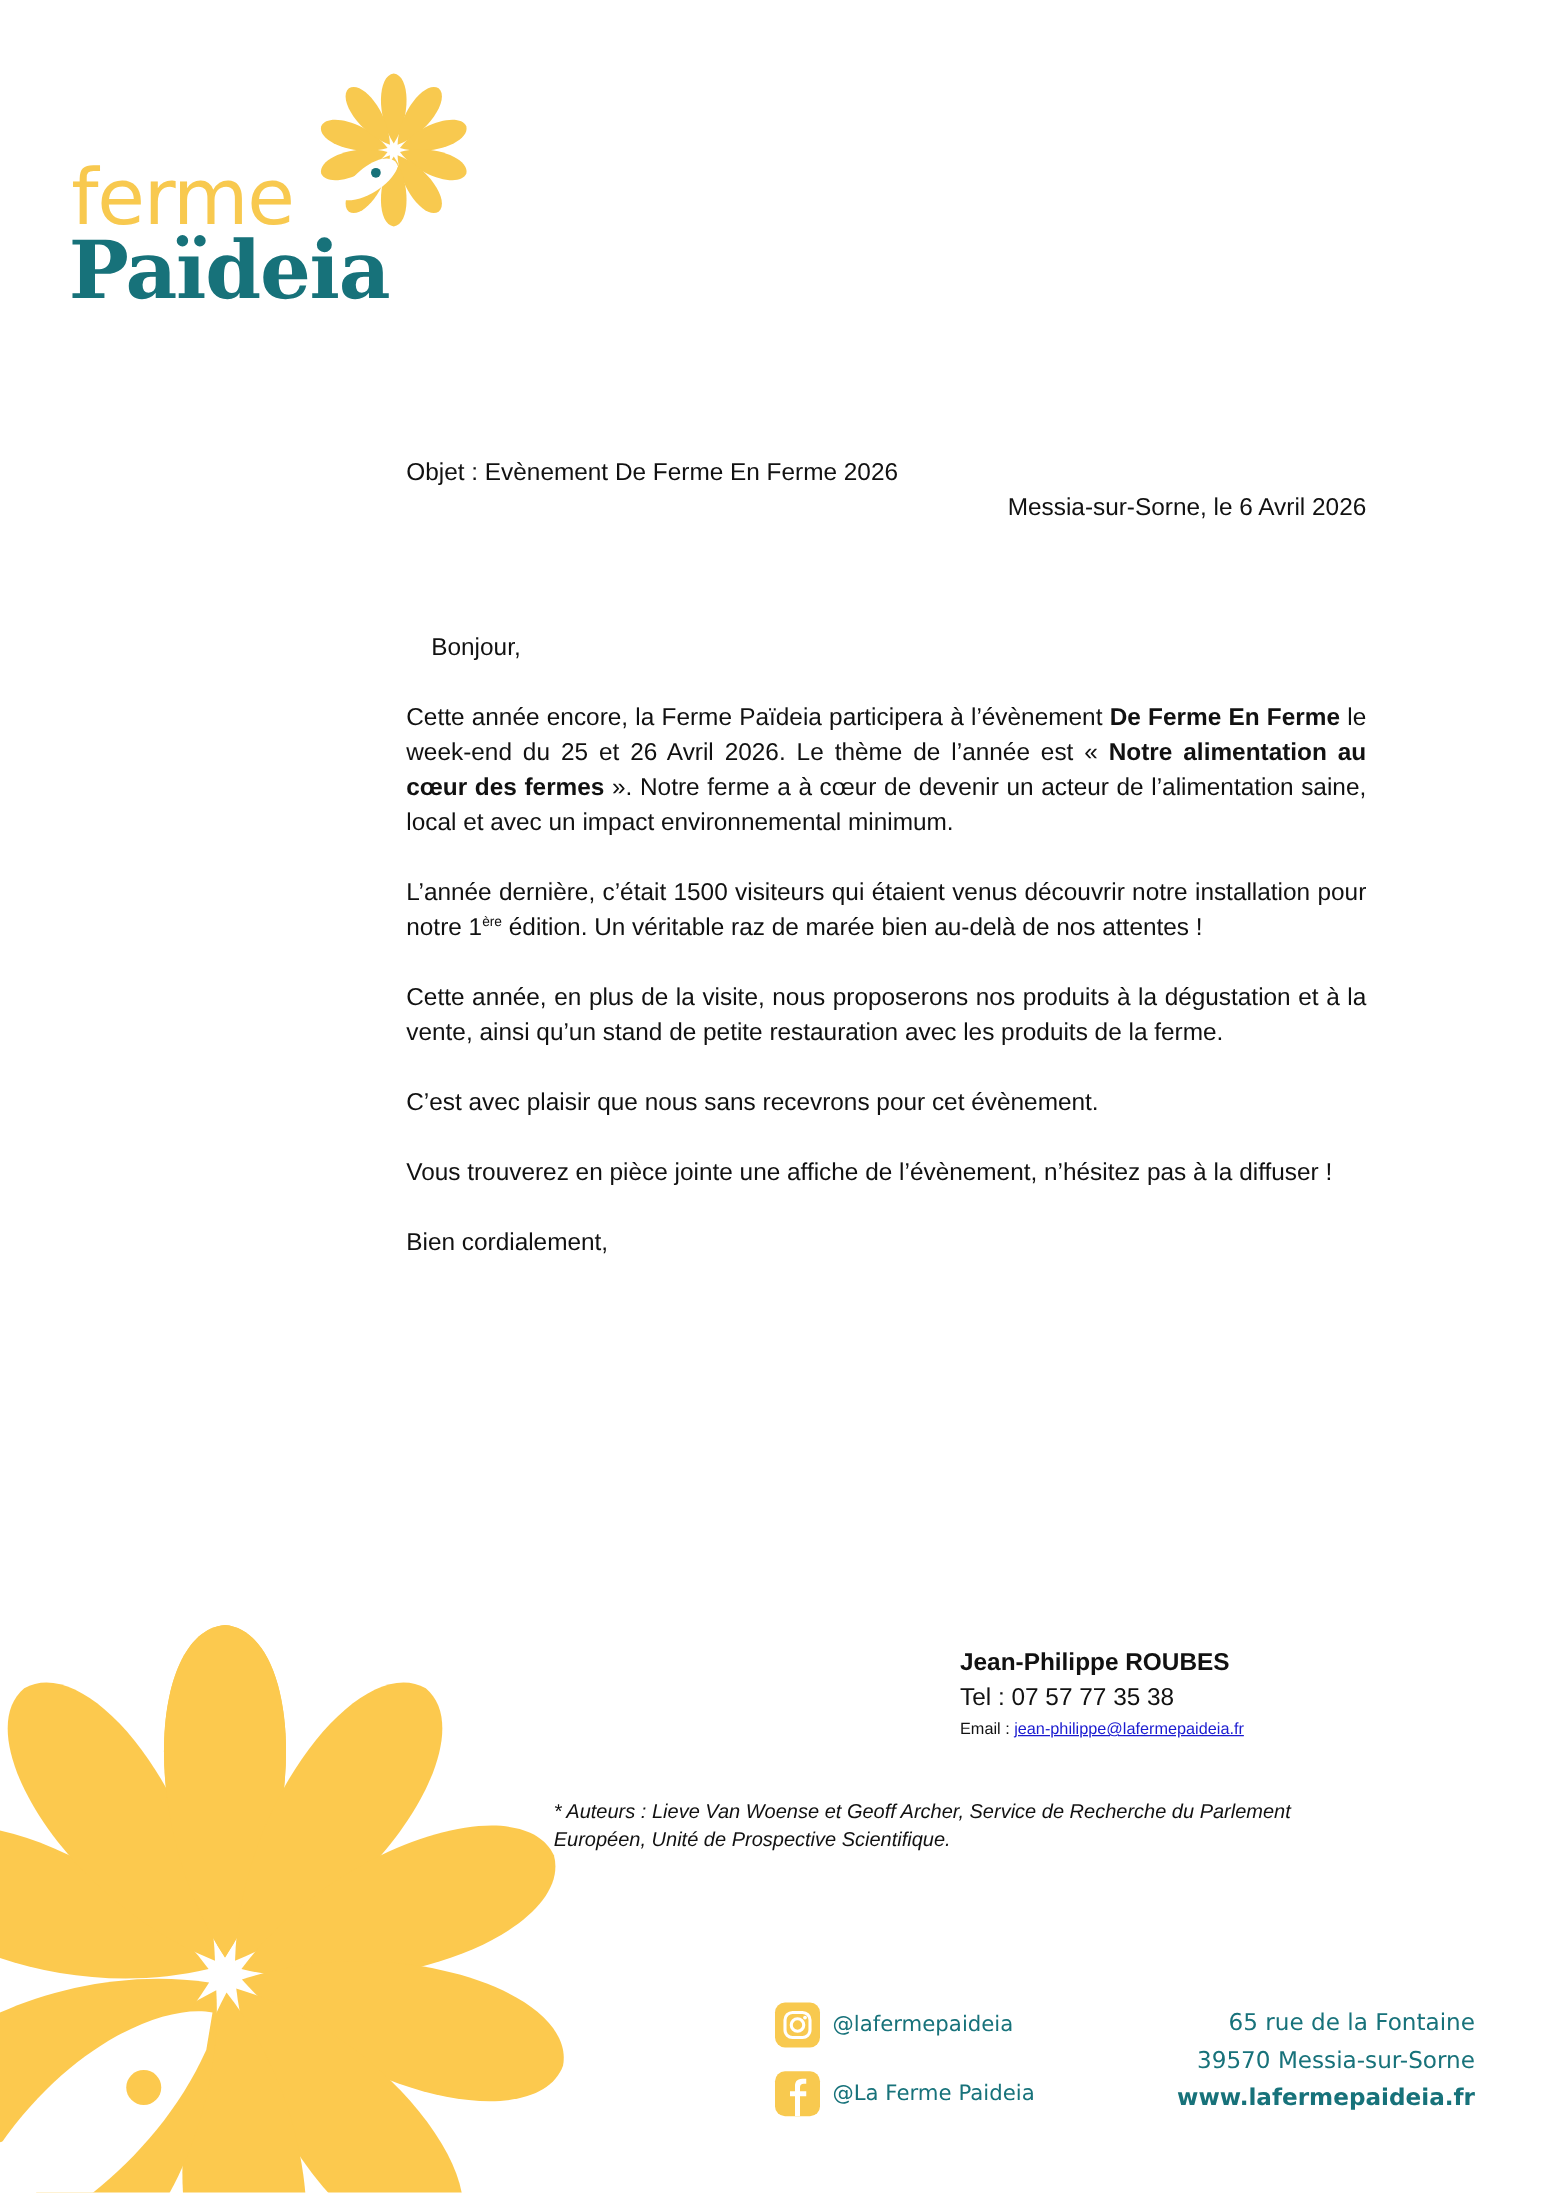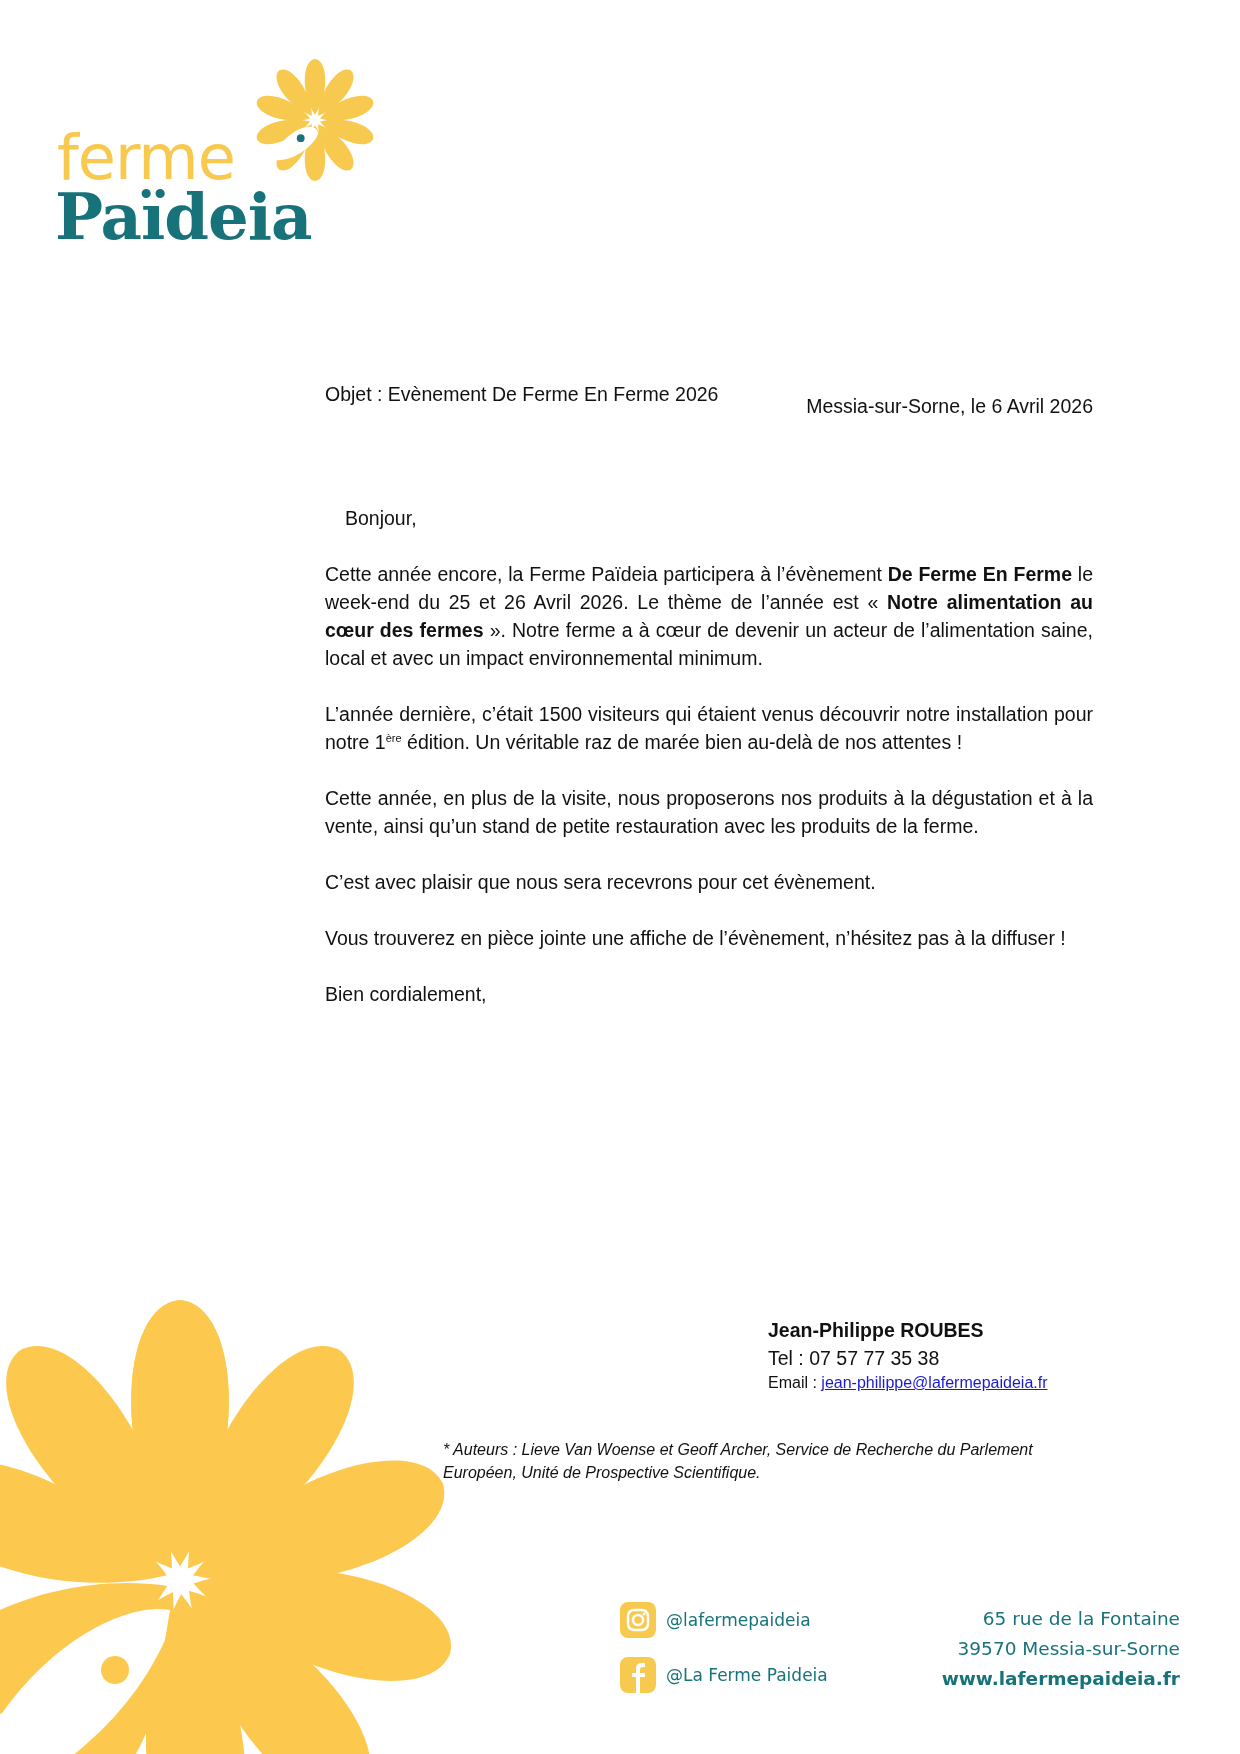--- a/index.html
+++ b/index.html
@@ -13,32 +13,32 @@
                 font-size: 62px; color: #f8c94f; letter-spacing: -1px; line-height: 1; }
   .logo-paideia { position: absolute; left: 0px; top: 130px; font-family: "DejaVu Serif", serif;
                   font-weight: bold; font-size: 64px; color: #17727a; letter-spacing: -1px; line-height: 1; }
   .logo-flower { position: absolute; left: 195px; top: 0px; width: 130px; height: 130px; }
 
   
   .big-flower { left: -120px; top: 1280px; width: 600px; height: 600px; z-index: 0; }
 
   
   .letter { font-family: "Liberation Sans", sans-serif; font-size: 19.5px; line-height: 28px; color: #111; z-index: 2; }
-  .subject { left: 325px; top: 364px; margin-top: 16px; }
+  .subject { left: 325px; top: 364px; }
   .place-date { right: 147px; top: 392px; text-align: right; }
   .body { left: 325px; top: 504px; width: 768px; }
   .body p { margin: 0 0 28px 0; text-align: justify; }
   .body p.greet { margin-bottom: 28px; margin-left: 20px; }
   .body b { font-weight: bold; }
   .body sup { font-size: 11px; line-height: 0; vertical-align: super; }
 
   .signature { left: 768px; top: 1316px; z-index: 2; }
   .sig-name { font-weight: bold; font-size: 19.5px; line-height: 28px; }
   .sig-tel { font-size: 19.5px; line-height: 28px; }
-  .sig-email { font-size: 16px; line-height: 22px; text-align: right; }
+  .sig-email { font-size: 13px; line-height: 22px; text-align: right; }
   .sig-email a { color: #1a1ad0; text-decoration: underline; }
 
   .footnote { left: 443px; top: 1438px; width: 640px; font-style: italic; font-size: 16px; line-height: 23px; z-index: 2; }
 
   
   .social { left: 620px; top: 1601px; z-index: 2; }
   .social-row { display: flex; align-items: center; height: 38px; margin-bottom: 17px; }
   .social-icon { width: 36px; height: 36px; border-radius: 8px; background: #f8c94f; position: relative; margin-right: 10px; }
   .social-text { font-family: "DejaVu Sans", sans-serif; font-size: 17px; color: #17727a; }
   .address { right: 60px; top: 1604px; text-align: right; font-family: "DejaVu Sans", sans-serif;
@@ -92,21 +92,21 @@
 </svg>
 
 <div class="abs letter subject">Objet : Evènement De Ferme En Ferme 2026</div>
 <div class="abs letter place-date">Messia-sur-Sorne, le 6 Avril 2026</div>
 
 <div class="abs letter body">
   <p class="greet">Bonjour,</p>
   <p><span>Cette année encore, la Ferme Païdeia participera à l’évènement </span><b>De Ferme En Ferme</b><span> le week-end du 25 et 26 Avril 2026. Le thème de l’année est « </span><b>Notre alimentation au cœur des fermes</b><span> ». Notre ferme a à cœur de devenir un acteur de l’alimentation saine, local et avec un impact environnemental minimum.</span></p>
   <p><span>L’année dernière, c’était 1500 visiteurs qui étaient venus découvrir notre installation pour notre 1</span><sup>ère</sup><span> édition. Un véritable raz de marée bien au-delà de nos attentes !</span></p>
   <p>Cette année, en plus de la visite, nous proposerons nos produits à la dégustation et à la vente, ainsi qu’un stand de petite restauration avec les produits de la ferme.</p>
-  <p>C’est avec plaisir que nous sera recevrons pour cet évènement.</p>
+  <p>C’est avec plaisir que nous sans recevrons pour cet évènement.</p>
   <p>Vous trouverez en pièce jointe une affiche de l’évènement, n’hésitez pas à la diffuser !</p>
   <p>Bien cordialement,</p>
 </div>
 
 <div class="abs signature">
   <div class="sig-name">Jean-Philippe ROUBES</div>
   <div class="sig-tel">Tel : 07 57 77 35 38</div>
   <div class="sig-email"><span>Email : </span><a>jean-philippe@lafermepaideia.fr</a></div>
 </div>
 

